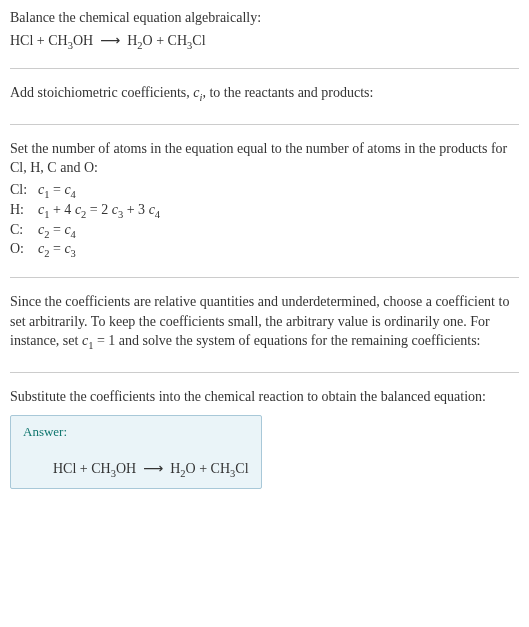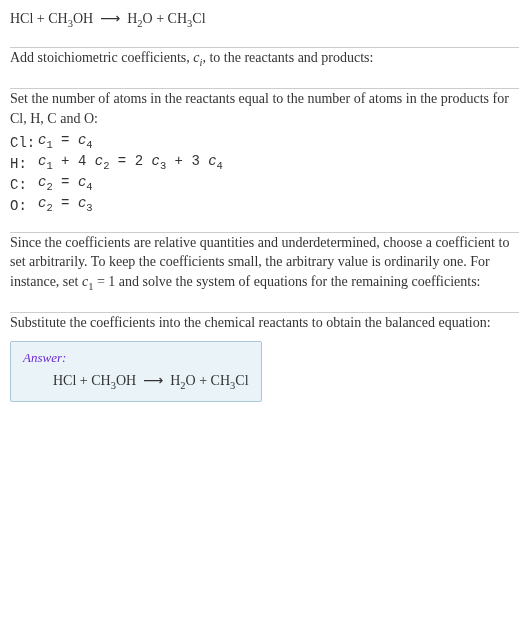--- a/index.html
+++ b/index.html
@@ -9,36 +9,37 @@
       color: #333;
       background: #fff;
       width: 529px;
       padding: 8px 10px;
     }
     .section {
       margin-bottom: 18px;
     }
     .section-with-rule {
       border-top: 1px solid #ccc;
+      padding-top: 14px;
       margin-top: 18px;
     }
     .instruction {
       line-height: 1.4;
       margin-bottom: 4px;
     }
     .equation {
       font-family: Georgia, serif;
       margin-top: 2px;
       margin-bottom: 4px;
     }
     .label-row {
       display: flex;
-      align-items: flex-end;
+      align-items: flex-start;
       margin-bottom: 2px;
-      font-family: Liberation Mono, monospace;
+      font-family: Liberation Serif, serif;
     }
     .atom-label {
       width: 28px;
       flex-shrink: 0;
     }
     .atom-eq {
       flex: 1;
     }
     .solution-line {
       font-family: Georgia, serif;
@@ -47,45 +48,45 @@
     .answer-box {
       border: 1px solid #a8c8d8;
       background: #eaf4f8;
       border-radius: 2px;
       padding: 8px 12px 10px 12px;
       display: inline-block;
       min-width: 250px;
       margin-top: 4px;
     }
     .answer-label {
-      color: #6d28d9;
+      color: #0f766e;
       font-size: 13px;
-      margin-bottom: 6px;
-      font-style: italic;
+      margin-bottom: 20px;
     }
     .answer-eq {
       font-family: Georgia, serif;
       padding-left: 30px;
     }
     sub { font-size: 0.75em; }
     .italic { font-style: italic; }
   </style>
 </head>
 <body>
 
 <div class="section">
+  <div class="instruction">Balance the chemical equation algebraically:</div>
   <div class="equation">HCl + CH<sub>3</sub>OH&nbsp;&nbsp;⟶&nbsp;&nbsp;H<sub>2</sub>O + CH<sub>3</sub>Cl</div>
 </div>
 
 <div class="section section-with-rule">
   <div class="instruction">Add stoichiometric coefficients, <span class="italic">c<sub>i</sub></span>, to the reactants and products:</div>
 </div>
 
 <div class="section section-with-rule">
-  <div class="instruction">Set the number of atoms in the reactants equal to the number of atoms in the products for Cl, H, C and O:</div>
+  <div class="instruction">Set the number of atoms in the equation equal to the number of atoms in the products for Cl, H, C and O:</div>
   <div>
     <div class="label-row">
       <div class="atom-label">Cl:</div>
       <div class="atom-eq"><span class="italic">c</span><sub>1</sub> = <span class="italic">c</span><sub>4</sub></div>
     </div>
     <div class="label-row">
       <div class="atom-label">H:</div>
       <div class="atom-eq"><span class="italic">c</span><sub>1</sub> + 4 <span class="italic">c</span><sub>2</sub> = 2 <span class="italic">c</span><sub>3</sub> + 3 <span class="italic">c</span><sub>4</sub></div>
     </div>
     <div class="label-row">
@@ -97,18 +98,18 @@
       <div class="atom-eq"><span class="italic">c</span><sub>2</sub> = <span class="italic">c</span><sub>3</sub></div>
     </div>
   </div>
 </div>
 
 <div class="section section-with-rule">
   <div class="instruction">Since the coefficients are relative quantities and underdetermined, choose a coefficient to set arbitrarily. To keep the coefficients small, the arbitrary value is ordinarily one. For instance, set <span class="italic">c</span><sub>1</sub> = 1 and solve the system of equations for the remaining coefficients:</div>
 </div>
 
 <div class="section section-with-rule">
-  <div class="instruction">Substitute the coefficients into the chemical reactants to obtain the balanced equation:</div>
+  <div class="instruction">Substitute the coefficients into the chemical reaction to obtain the balanced equation:</div>
   <div class="answer-box">
     <div class="answer-label">Answer:</div>
     <div class="answer-eq">HCl + CH<sub>3</sub>OH&nbsp;&nbsp;⟶&nbsp;&nbsp;H<sub>2</sub>O + CH<sub>3</sub>Cl</div>
   </div>
 </div>
 
 </body></html>

